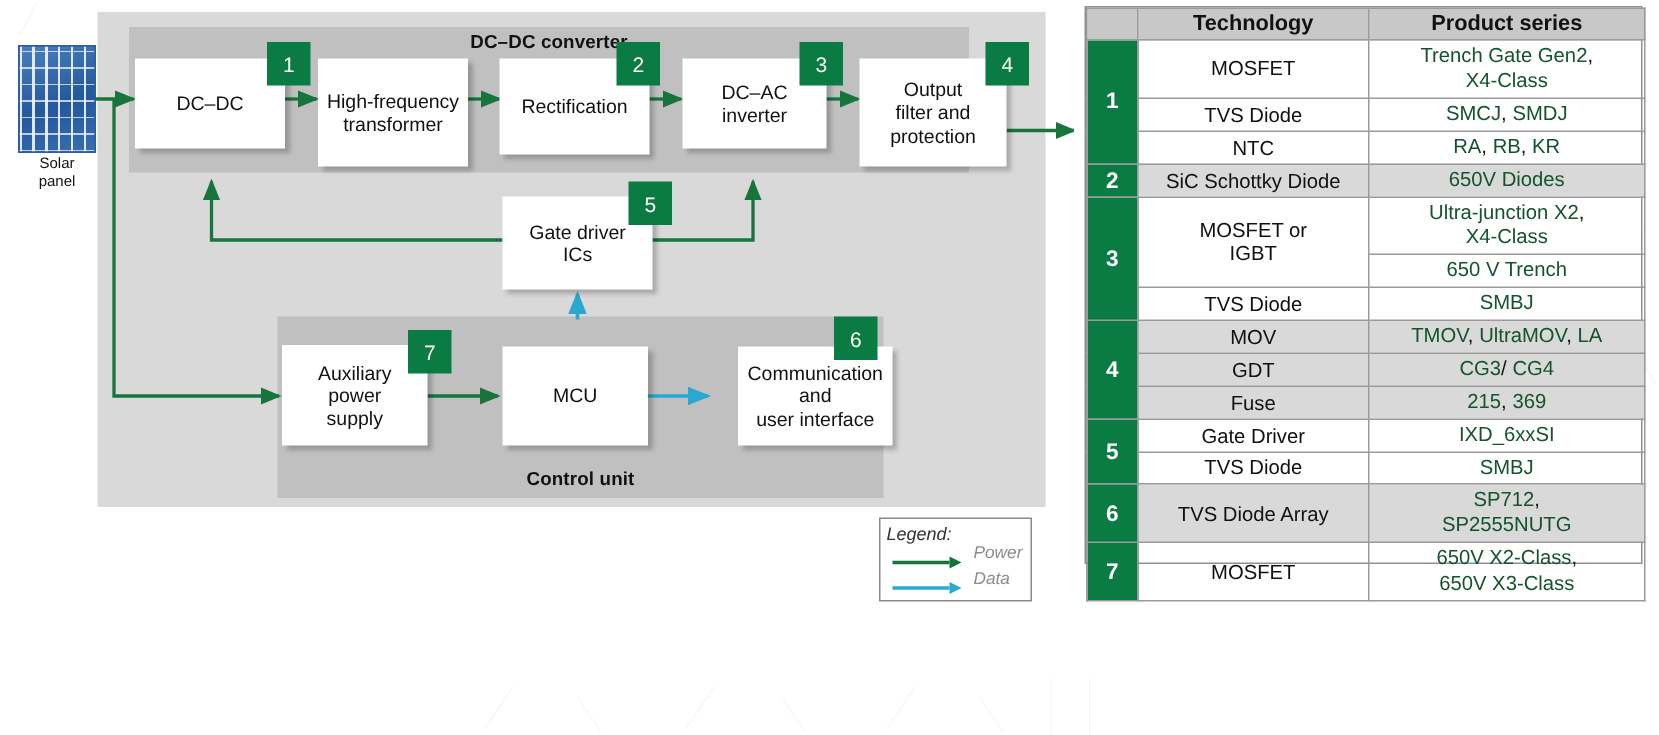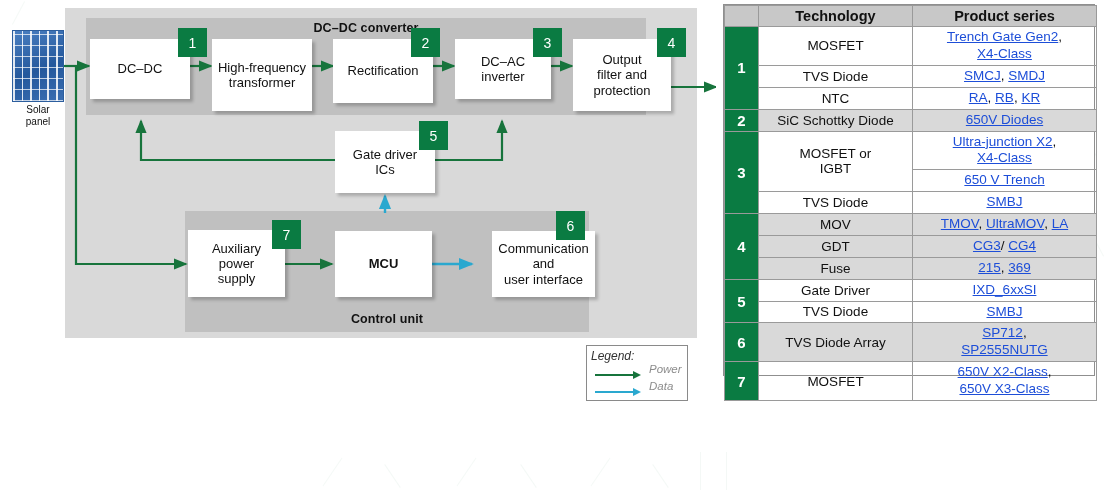--- a/index.html
+++ b/index.html
@@ -65,21 +65,21 @@
   
   #ptable{position:absolute;left:723px;top:4px;width:372px;height:372px;
     border:1px solid #8f8f8f;box-sizing:border-box;background:#fff;}
   table{border-collapse:collapse;width:100%;height:100%;table-layout:fixed;font-size:13px;}
   th,td{border:1px solid #9a9a9a;padding:2px 4px;text-align:center;vertical-align:middle;color:#111;}
   th{background:#c8c8c8;font-weight:bold;font-size:14.5px;}
   td.numcell{background:#0a7b42;color:#ffffff;font-weight:bold;font-size:15px;width:34px;}
   td.tech{font-size:13.5px;}
   td.prod{font-size:13.5px;line-height:1.25;}
   tr.shade td.tech, tr.shade td.prod{background:#d9d9d9;text-align:center;}
-  .lnk{color:#1d4ed8;text-decoration:underline;}
+  .lnk{color:#14532d;}
   .sep{color:#111;}
   col.c0{width:34px;} col.c1{width:154px;} col.c2{width:184px;}
 </style>
 </head>
 <body>
 
 <div class="stage">
 
   <div class="wm" style="left:0;top:0;width:1106px;height:490px;">
     <i style="left:18px;top:0;width:1px;height:26px;transform:rotate(28deg);"></i>
@@ -187,21 +187,21 @@
       <span>5</span>
     </div>
 
     <div class="blk" style="left:188px;top:230px;width:97px;height:67px;">
       <span>Auxiliary<br>power<br>supply</span>
     </div>
     <div class="badge" style="left:272px;top:220px;">
       <span>7</span>
     </div>
 
-    <div class="blk" style="left:335px;top:231px;width:97px;height:66px;font-weight:bold;">
+    <div class="blk" style="left:335px;top:231px;width:97px;height:66px;">
       <span>MCU</span>
     </div>
 
     <div class="blk" style="left:492px;top:231px;width:103px;height:66px;">
       <span>Communication<br>and<br>user interface</span>
     </div>
     <div class="badge" style="left:556px;top:211px;">
       <span>6</span>
     </div>
 

